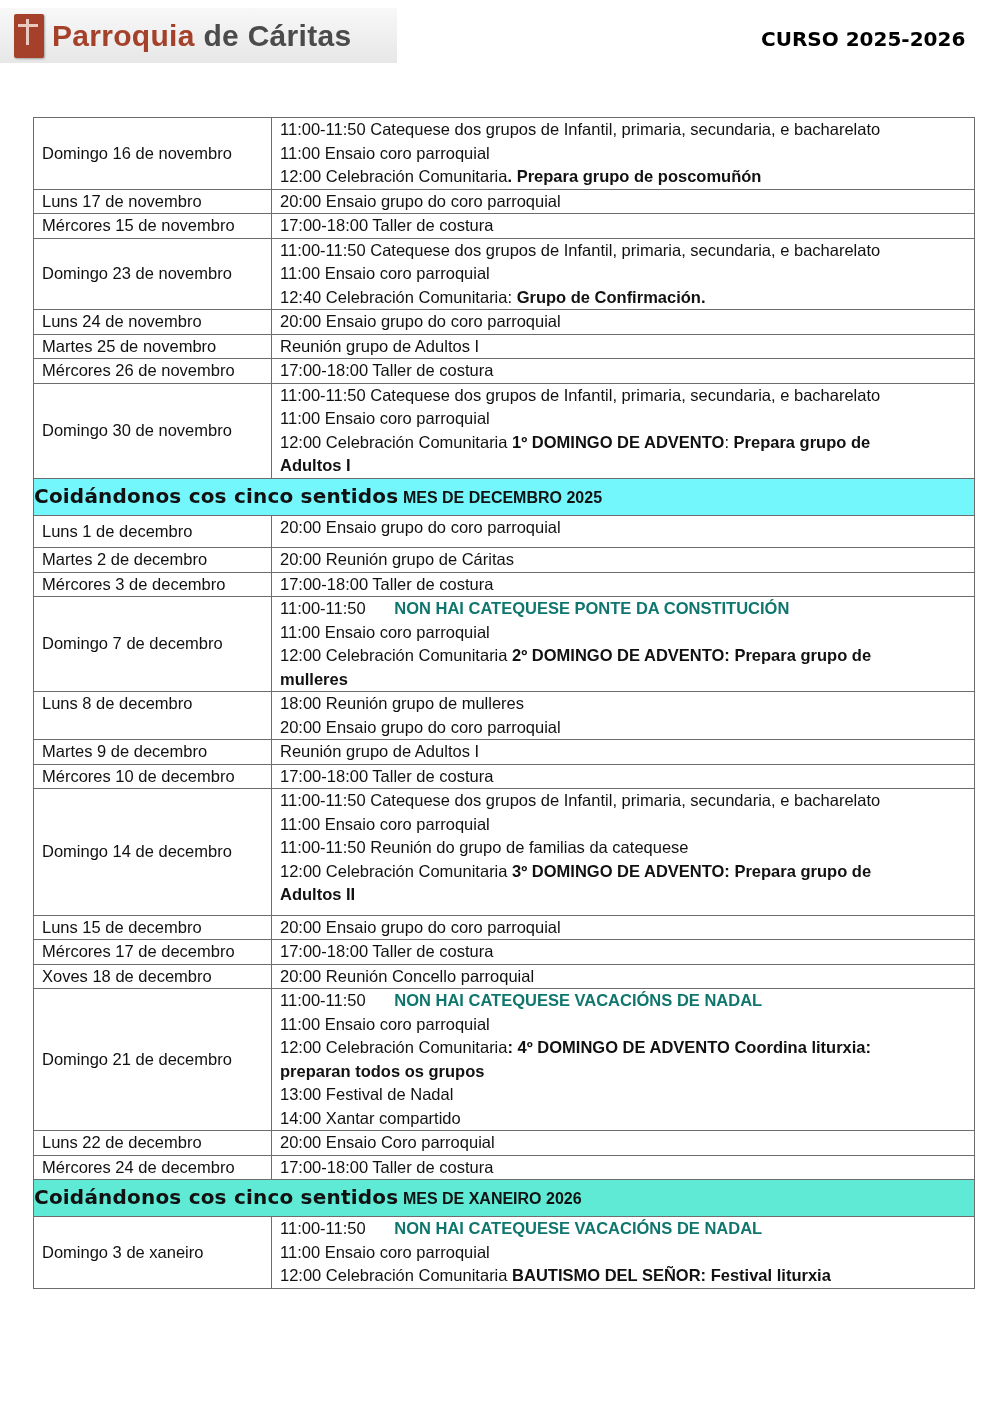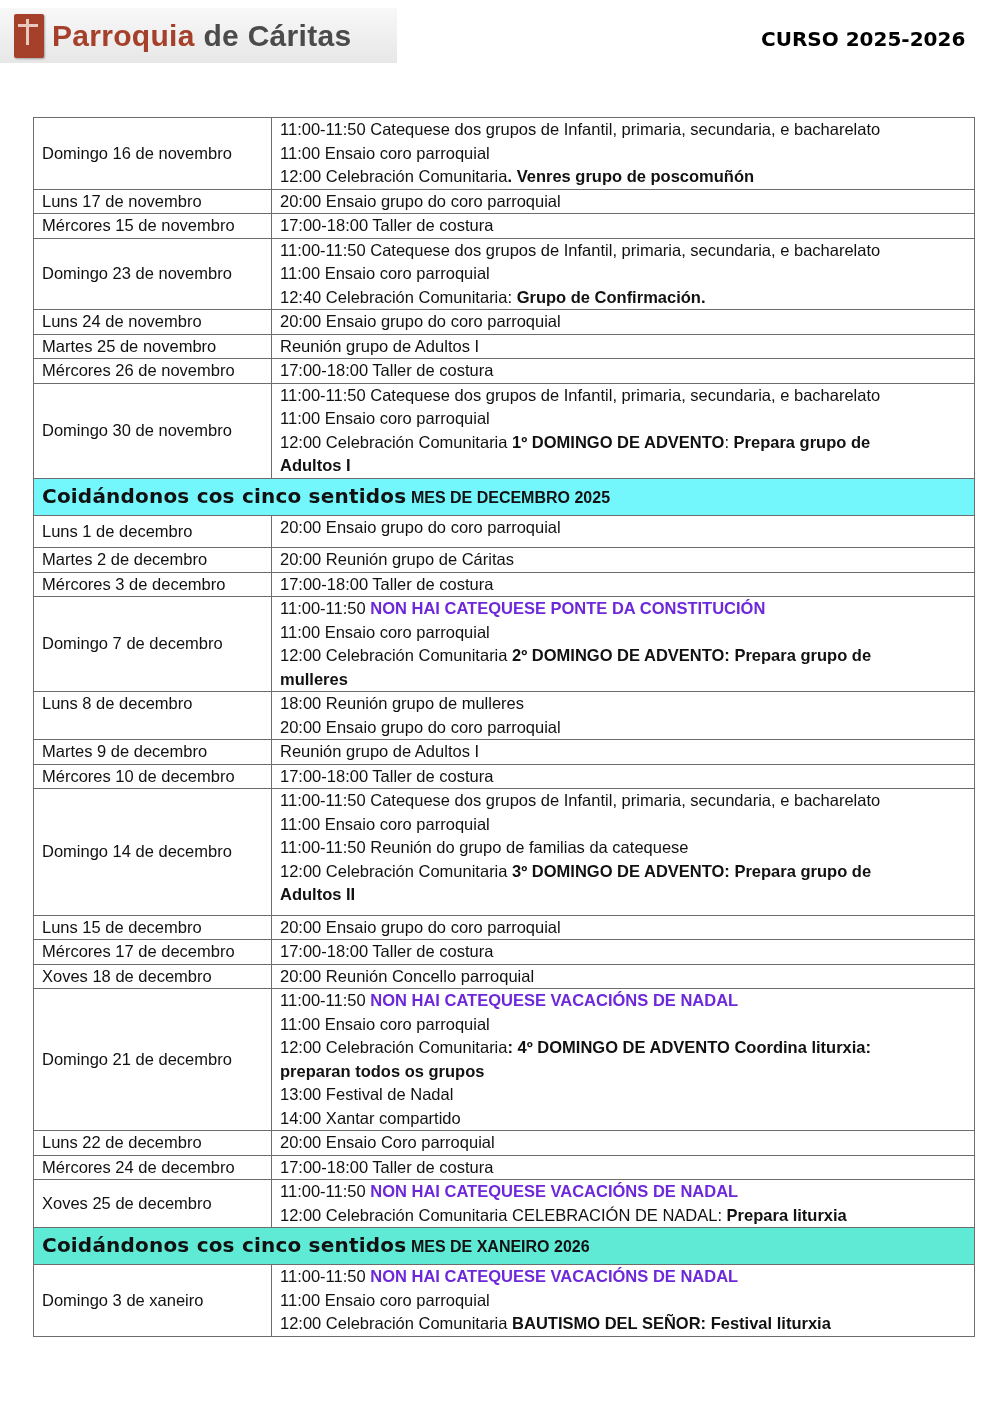--- a/index.html
+++ b/index.html
@@ -17,22 +17,22 @@
   .course { position: absolute; left: 743px; top: 27px; font-size: 20px; font-weight: bold; color: #000;
             font-family: "DejaVu Sans", sans-serif; margin-left: 18px; }
 
   table.sched { position: absolute; left: 33px; top: 117px; width: 942px; border-collapse: collapse;
                 font-family: "Liberation Sans", sans-serif; font-size: 16.5px; }
   table.sched td { border: 1.5px solid #6d6d6d; padding: 0 8px; vertical-align: middle; line-height: 23.5px; }
   td.day { width: 221px; white-space: nowrap; }
   td.events { }
   .line { display: block; white-space: nowrap; }
   .b { font-weight: bold; }
-  .red { color: #6d28d9; font-weight: bold; }
-  tr.month td { padding: 2px 8px; line-height: 30px; }
+  .red { color: #0f766e; font-weight: bold; margin-left: 24px; }
+  tr.month td { padding: 2px 0; line-height: 30px; }
   tr.month .m1 { font-family: "DejaVu Sans", sans-serif; font-weight: bold; font-size: 20px; letter-spacing: 0.2px; }
   tr.month .m2 { font-weight: bold; font-size: 16px; }
   tr.pad td.events { padding-bottom: 8px; }
 </style>
 </head>
 <body>
 
 <div class="logo">
   <div class="logo-icon">
     <div class="cross-v"></div>
@@ -45,21 +45,21 @@
 </div>
 <div class="course">CURSO 2025-2026</div>
 
 <table class="sched">
   <tbody id="sched-body">
       <tr>
         <td class="day">Domingo 16 de novembro</td>
         <td class="events">
           <span class="line"><span>11:00-11:50 Catequese dos grupos de Infantil, primaria, secundaria, e bacharelato</span></span>
           <span class="line"><span>11:00 Ensaio coro parroquial</span></span>
-          <span class="line"><span>12:00 Celebración Comunitaria</span><span class="b">. Venres grupo de poscomuñón</span></span>
+          <span class="line"><span>12:00 Celebración Comunitaria</span><span class="b">. Prepara grupo de poscomuñón</span></span>
         </td>
       </tr>
       <tr>
         <td class="day">Luns 17 de novembro</td>
         <td class="events">
           <span class="line"><span>20:00 Ensaio grupo do coro parroquial</span></span>
         </td>
       </tr>
       <tr>
         <td class="day">Mércores 15 de novembro</td>
@@ -195,27 +195,20 @@
         <td class="events">
           <span class="line"><span>20:00 Ensaio Coro parroquial</span></span>
         </td>
       </tr>
       <tr>
         <td class="day">Mércores 24 de decembro</td>
         <td class="events">
           <span class="line"><span>17:00-18:00 Taller de costura</span></span>
         </td>
       </tr>
-      <tr>
-        <td class="day">Xoves 25 de decembro</td>
-        <td class="events">
-          <span class="line"><span>11:00-11:50 </span><span class="red">NON HAI CATEQUESE VACACIÓNS DE NADAL</span></span>
-          <span class="line"><span>12:00 Celebración Comunitaria CELEBRACIÓN DE NADAL: </span><span class="b">Prepara liturxia</span></span>
-        </td>
-      </tr>
       <tr class="month">
         <td colspan="2" style="background: #5eead4;"><span class="m1">Coidándonos cos cinco sentidos</span> <span class="m2">MES DE XANEIRO 2026</span></td>
       </tr>
       <tr>
         <td class="day">Domingo 3  de xaneiro</td>
         <td class="events">
           <span class="line"><span>11:00-11:50 </span><span class="red">NON HAI CATEQUESE VACACIÓNS DE NADAL</span></span>
           <span class="line"><span>11:00 Ensaio coro parroquial</span></span>
           <span class="line"><span>12:00 Celebración Comunitaria </span><span class="b">BAUTISMO DEL SEÑOR: Festival liturxia</span></span>
         </td>

